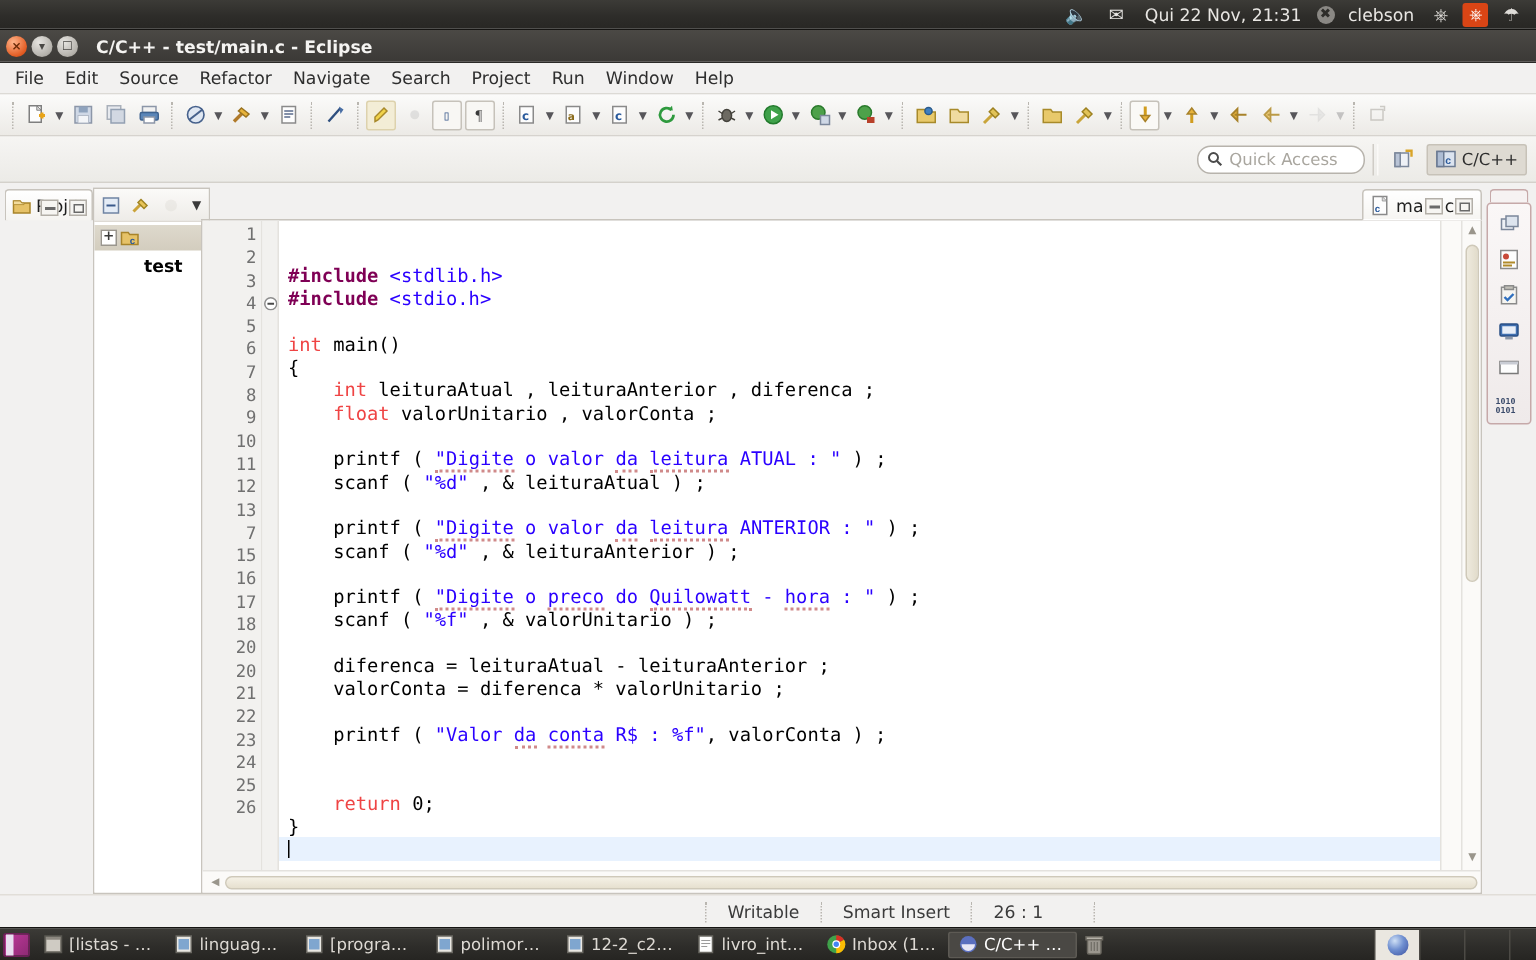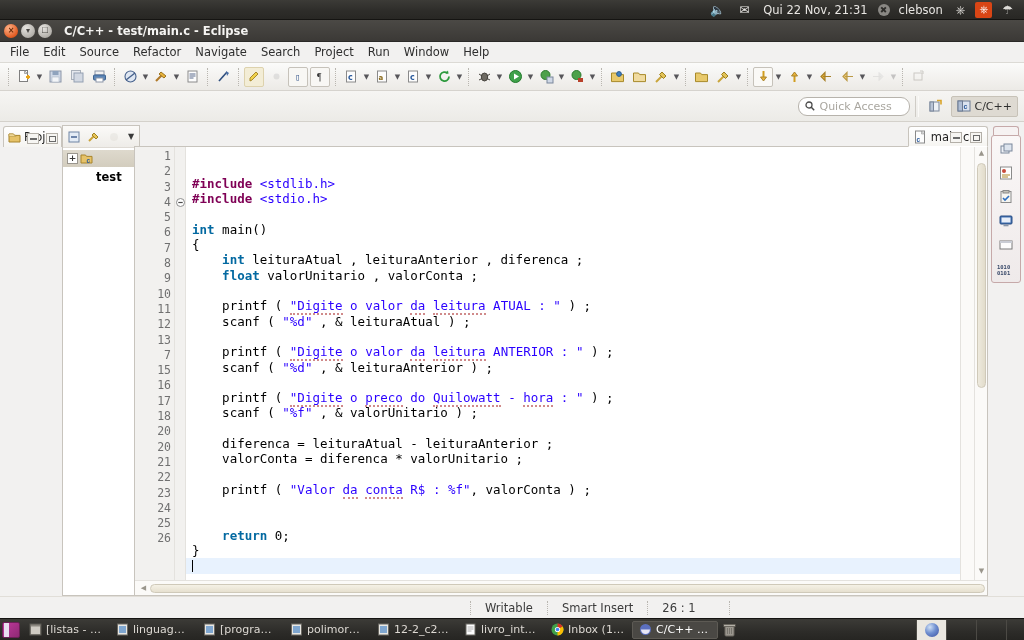--- a/index.html
+++ b/index.html
@@ -157,21 +157,21 @@
   #gutter-fold { width: 11px; background:#f2f1ef; border-right: 1px solid #e4e2de; flex-shrink:0;
      padding-top:2px; display:flex; flex-direction:column; }
   .foldcell { height: 15.3px; display:flex; align-items:center; justify-content:center; }
   #code {
     flex: 1; background: #fff; padding-top: 2px; overflow: hidden;
     font-family: "DejaVu Sans Mono", monospace; font-size: 12.5px;
     white-space: pre; position: relative; margin-top: 27px;
   }
   .cl { height: 15.3px; line-height: 15.3px; padding-left: 6px; }
   .cl.cursorline { background: #e8f2fe; }
-  .kw { color: #0369a1; font-weight: bold; }
+  .kw { color: #ef4444; font-weight: normal; }
   .pp { color: #7f0055; font-weight: bold; }
   .inc { color: #2a00ff; }
   .str { color: #2a00ff; }
   .num { color: #000; }
   .fn  { color: #000; }
   .spell { border-bottom: 2px dotted #d08a8a; }
   .caret { display:inline-block; width:1px; height:12px; background:#000; vertical-align:-2px; }
 
   
   #vscroll { width: 13px; background: #fbfaf8; border-left: 1px solid #e4e2de; position: relative; flex-shrink:0;}

